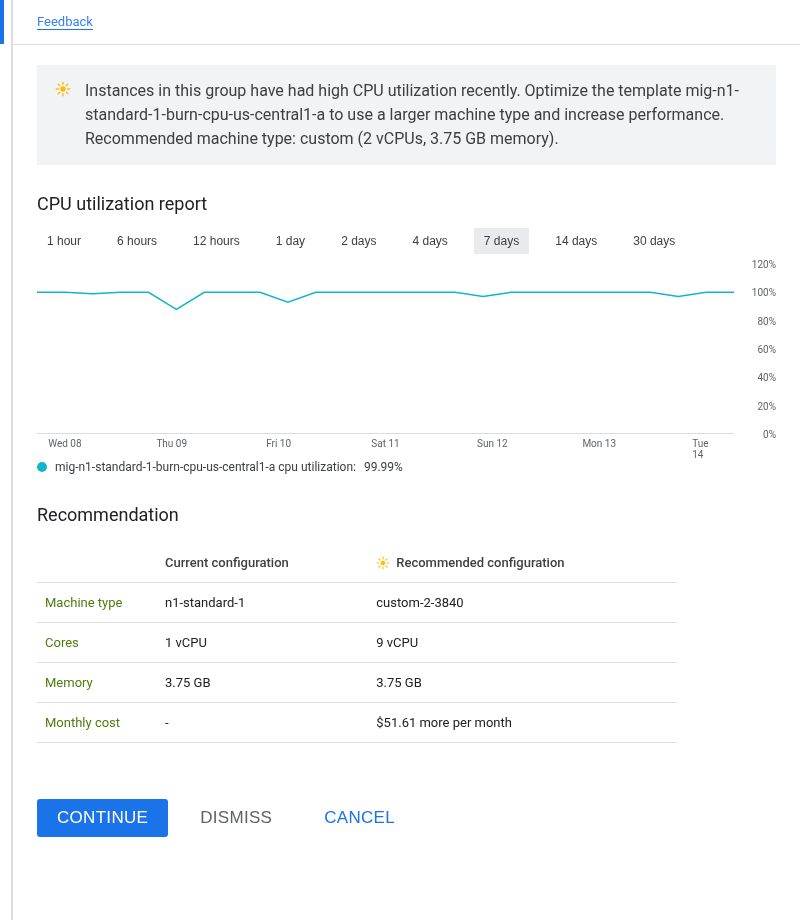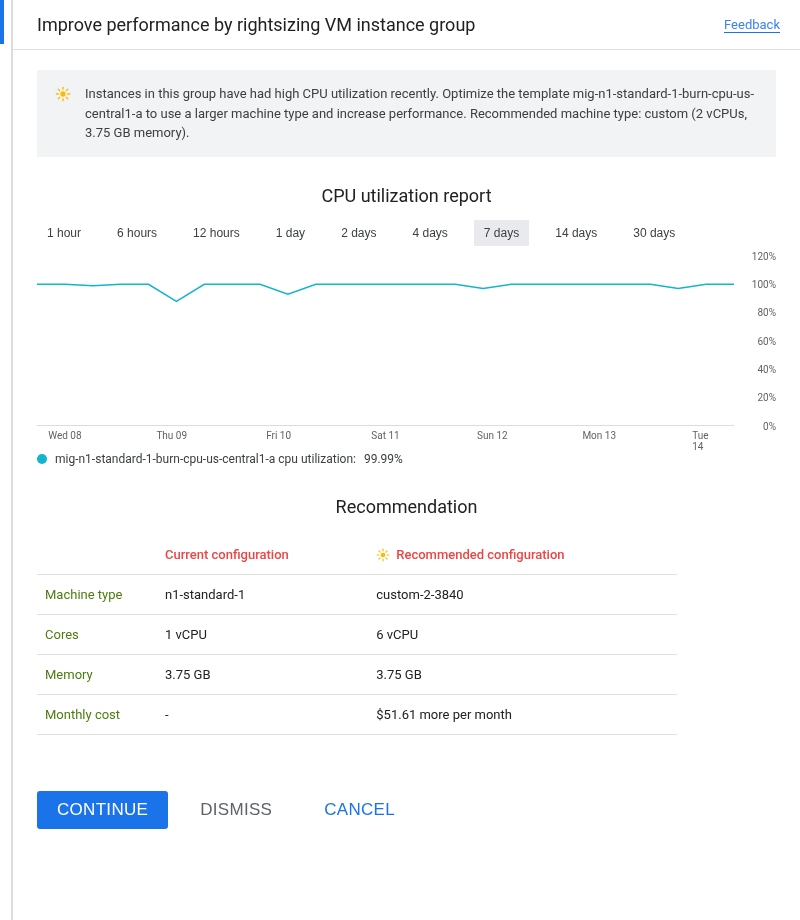--- a/index.html
+++ b/index.html
@@ -68,30 +68,29 @@
       align-items: flex-start;
       gap: 14px;
       margin-bottom: 28px;
     }
     .sun-icon {
       width: 16px; height: 16px;
       flex-shrink: 0;
       margin-top: 2px;
     }
     .alert-text {
-      font-size: 13px;
+      font-size: 16px;
       line-height: 1.5;
       color: #3c4043;
     }
     h2.section {
       font-size: 18px;
       font-weight: 400;
       margin-bottom: 14px;
       color: #202124;
-      text-align: center;
     }
     .time-tabs {
       display: flex;
       gap: 16px;
       margin-bottom: 10px;
       flex-wrap: wrap;
     }
     .time-tab {
       padding: 6px 10px;
       font-size: 12px;
@@ -154,21 +153,21 @@
       max-width: 640px;
     }
     .rec-table th, .rec-table td {
       text-align: left;
       padding: 12px 8px;
       font-size: 13px;
       border-bottom: 1px solid #e0e0e0;
     }
     .rec-table th {
       font-weight: 500;
-      color: #ef4444;
+      color: #404040;
     }
     .rec-table td:first-child, .rec-table th:first-child {
       color: #4d7c0f;
       width: 120px;
     }
     .th-rec {
       display: flex;
       align-items: flex-end;
       gap: 6px;
     }
@@ -194,21 +193,20 @@
   </style>
 </head>
 <body>
 
 <div class="page-wrap">
   <div class="left-sliver"></div>
 
   <div class="panel">
 
     <div class="header">
-      <h1>Improve performance by rightsizing VM instance group</h1>
       <span class="feedback">Feedback</span>
     </div>
 
     <div class="content">
 
       <div class="alert">
         <span class="sun-icon">
           <svg viewBox="0 0 24 24" width="16" height="16">
             <circle cx="12" cy="12" r="4" fill="#fbbc04"></circle>
             <g stroke="#fbbc04" stroke-width="2" stroke-linecap="round">
@@ -302,21 +300,21 @@
         </thead>
         <tbody id="rec-tbody">
             <tr>
               <td>Machine type</td>
               <td>n1-standard-1</td>
               <td>custom-2-3840</td>
             </tr>
             <tr>
               <td>Cores</td>
               <td>1 vCPU</td>
-              <td>6 vCPU</td>
+              <td>9 vCPU</td>
             </tr>
             <tr>
               <td>Memory</td>
               <td>3.75 GB</td>
               <td>3.75 GB</td>
             </tr>
             <tr>
               <td>Monthly cost</td>
               <td>-</td>
               <td>$51.61 more per month</td>

